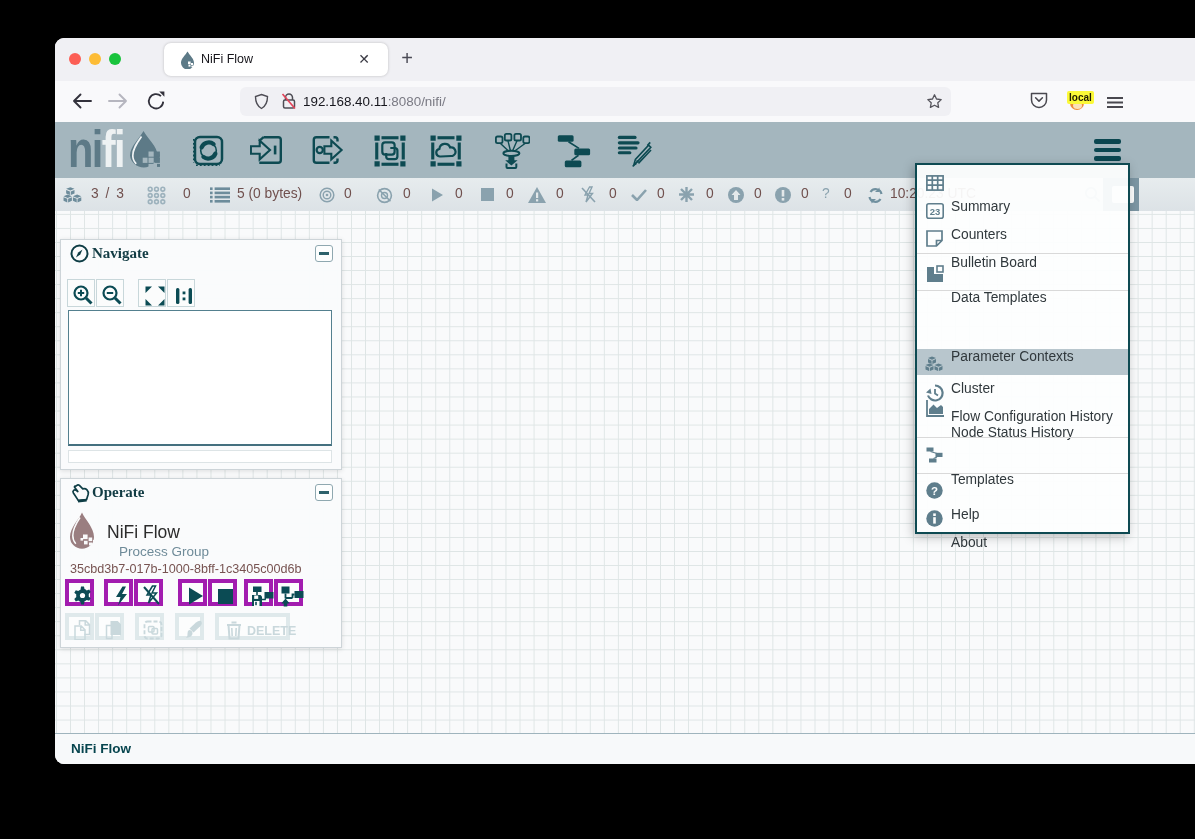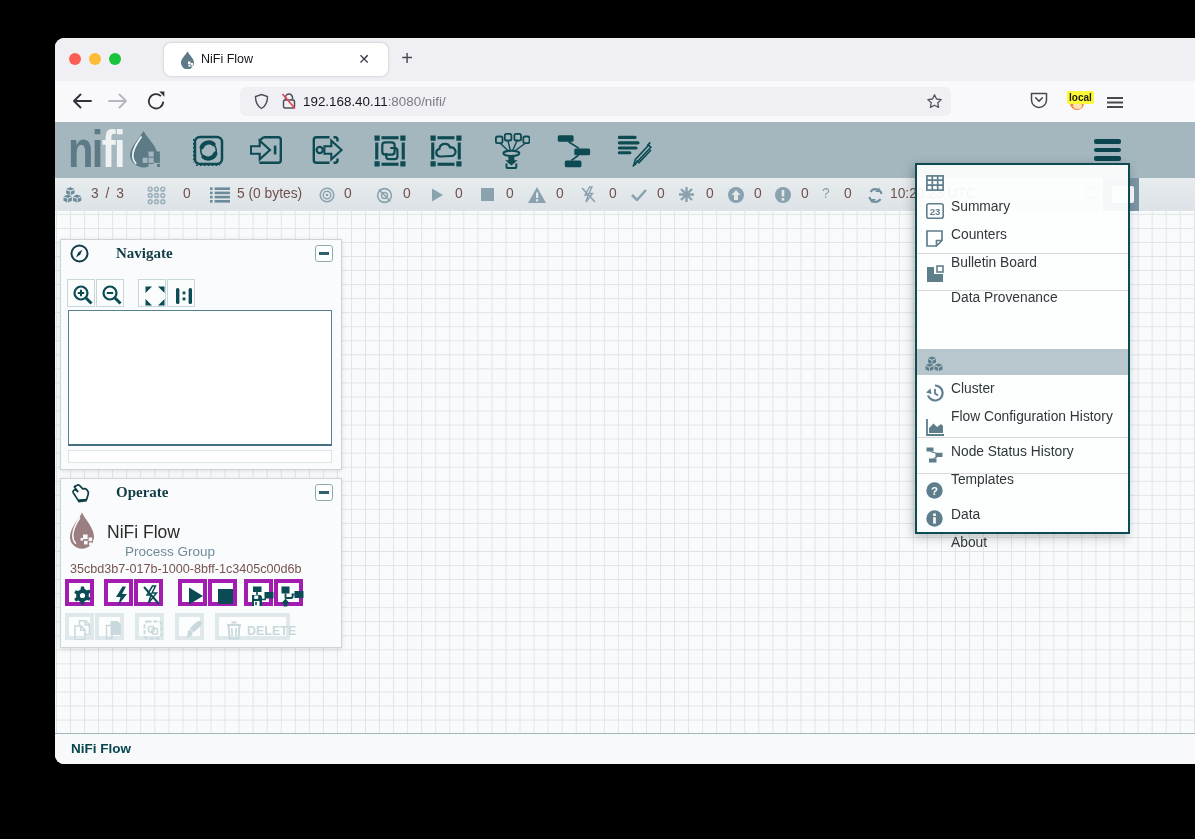--- a/index.html
+++ b/index.html
@@ -23,21 +23,21 @@
 #statusbar { position:absolute; left:0; top:56px; width:100%; height:33px; background:linear-gradient(#e7ecee,#dce2e6); font-size:14px; }
 .sic { position:absolute; top:9px; }
 .stv { position:absolute; top:8px; color:#70504e; font-weight:normal; font-size:13.8px; }
 #canvas { position:absolute; left:0; top:89px; width:100%; height:522px;
   background-color:#f9fafb;
   background-image:linear-gradient(#dee5e5 1px, transparent 1px), linear-gradient(90deg, #dee5e5 1px, transparent 1px);
   background-size:14.06px 14.06px; background-position:1px 2.9px; }
 #breadcrumb { position:absolute; left:0; top:611px; width:100%; height:31px; background:#f7f9fa; border-top:1px solid #9fb4bd; }
 #breadcrumb span { position:absolute; left:16px; top:7px; font-size:13.5px; font-weight:bold; color:#07454e; }
 .panel { position:absolute; left:5px; width:282px; background:rgba(250,251,252,0.97); border:1px solid rgba(120,140,150,0.35); box-shadow:0 1px 5px rgba(0,0,0,0.12); }
-.ptitle { position:absolute; left:31px; top:5px; font-family:"Liberation Serif",serif; font-weight:bold; font-size:15px; color:#123c44; letter-spacing:0px;margin-left:24px; }
+.ptitle { position:absolute; left:31px; top:5px; font-family:"Liberation Serif",serif; font-weight:bold; font-size:15px; color:#123c44; letter-spacing:0px; }
 .pmin { position:absolute; right:8px; top:5px; width:18px; height:17px; border:1px solid #8fa8b0; border-radius:3px; background:#fdfefe; }
 .pmin:after { content:""; position:absolute; left:3px; top:6px; width:10px; height:2.5px; background:#2d626c; }
 .navbtn { position:absolute; top:39px; width:28px; height:28px; background:#fbfcfc; border:1px solid #c8d7da; }
 #birdseye { position:absolute; left:7px; top:70px; width:264px; height:136px; background:#fff; border:1px solid #54808f; border-bottom:2px solid #44707f; }
 #birdstrip { position:absolute; left:7px; top:210px; width:264px; height:13px; background:#fff; border:1px solid #dde4e6; }
 .obtn { position:absolute; width:29px; height:27px; background:#fcfdfd; border:4px solid #a21caf; }
 .obtn.dis { border-color:#dfe9eb; }
 #menu { position:absolute; left:860px; top:41px; width:215px; height:371px; background:rgba(253,254,254,0.94); border:2px solid #0e4a52; box-shadow:-2px 3px 10px rgba(0,0,0,0.25); }
 .mi { position:absolute; left:0; width:100%; height:28px; }
 .mtx { position:absolute; left:34px; top:6px; font-size:13.8px; color:#30383c;margin-top:24px; }
@@ -363,21 +363,21 @@
           <g fill="#f9fafb">
             <rect x="14" y="22.5" width="4.6" height="4.6"></rect>
             <rect x="19.6" y="25.5" width="3.6" height="3.6"></rect>
             <rect x="15" y="28.8" width="3.6" height="3.6"></rect>
             <rect x="20" y="30.5" width="3" height="3"></rect>
             <rect x="11.5" y="26" width="2.6" height="2.6"></rect>
             <rect x="24" y="28" width="2" height="2"></rect>
           </g>
         </svg>
       <div style="position:absolute; left:46px; top:43px; font-size:17.5px; color:#2b2b2b;">NiFi Flow</div>
-      <div style="position:absolute; left:64px; top:65px; font-size:13.5px; color:#6f8b99;">Process Group</div>
+      <div style="position:absolute; left:58px; top:65px; font-size:13.5px; color:#6f8b99;">Process Group</div>
       <div style="position:absolute; left:9px; top:83px; font-size:12.6px; color:#775351;">35cbd3b7-017b-1000-8bff-1c3405c00d6b</div>
       <div class="obtn" style="left:4px; top:100px;"><svg width="19" height="19" viewBox="0 0 19 19" style="margin:3px 0 0 4px">
             <path d="M8 0.5 h3 l0.5 2.6 a7 7 0 0 1 2.2 1.3 l2.5-0.9 1.5 2.6-2 1.8 a7 7 0 0 1 0 2.5 l2 1.8-1.5 2.6-2.5-0.9 a7 7 0 0 1-2.2 1.3 L11 18.5 H8 l-0.5-2.6 a7 7 0 0 1-2.2-1.3 l-2.5 0.9-1.5-2.6 2-1.8 a7 7 0 0 1 0-2.5 l-2-1.8 1.5-2.6 2.5 0.9 a7 7 0 0 1 2.2-1.3 Z" fill="#0b4b54"></path>
             <circle cx="9.5" cy="9.5" r="2.6" fill="#fcfdfd"></circle>
           </svg></div>
       <div class="obtn" style="left:43px; top:100px;"><svg width="15" height="20" viewBox="0 0 15 20" style="margin:3px 0 0 6px">
             <path d="M8.5 0.5 L2 11 h4.5 L4 19.5 L13 8 H8 L12 0.5 Z" fill="#0b4b54"></path>
           </svg></div>
       <div class="obtn" style="left:73px; top:100px;"><svg width="21" height="21" viewBox="0 0 21 21" style="margin:2px 0 0 3px">
             <path d="M11.5 1 L6 10 h4 L7.5 18 L15.5 8 h-4.5 L14.5 1 Z" fill="none" stroke="#0b4b54" stroke-width="1.5"></path>
@@ -458,42 +458,45 @@
             <path d="M1 1 H16 V10.5 L10.5 16 H1 Z M16 10.5 H10.5 V16" fill="none" stroke="#5f7e8c" stroke-width="1.7"></path>
           </svg>
           <div class="mtx">Bulletin Board</div>
         </div>
       <div class="msep" style="top:88px"></div>
       <div class="mi" style="top:95px">
           <svg class="mic" style="position:absolute;left:9px;top:5px" width="18" height="18" viewBox="0 0 18 18">
             <path d="M1 2 h7 v15 H1 Z M8 9 h9 v8 H8 Z" fill="#5f7e8c"></path>
             <rect x="11" y="1" width="6" height="6" fill="none" stroke="#5f7e8c" stroke-width="1.6"></rect>
           </svg>
-          <div class="mtx">Data Provenance</div>
+          <div class="mtx">Data Templates</div>
         </div>
       <div class="msep" style="top:125px"></div>
+      <div class="mi" style="top:154px">
+          <div class="mtx">Parameter Contexts</div>
+        </div>
       <div class="mi" style="top:186px">
           <svg class="mic" style="position:absolute;left:8px;top:4px" width="22" height="18" viewBox="0 0 22 17">
             <g fill="#5f7e8c">
               <path d="M7 1 l4 1.6 -4 1.7 -4-1.7 Z M3 3.6 l3.6 1.6 v3.4 L3 7 Z M11 3.6 L7.4 5.2 v3.4 L11 7 Z"></path>
               <path d="M4.5 8 l4 1.6 -4 1.7 -4-1.7 Z M0.5 10.6 l3.6 1.6 v3.4 L0.5 14 Z M8.5 10.6 L4.9 12.2 v3.4 L8.5 14 Z"></path>
               <path d="M13.5 8 l4 1.6 -4 1.7 -4-1.7 Z M9.5 10.6 l3.6 1.6 v3.4 L9.5 14 Z M17.5 10.6 L13.9 12.2 v3.4 L17.5 14 Z"></path>
             </g>
           </svg>
           <div class="mtx">Cluster</div>
         </div>
       <div class="mi" style="top:214px">
           <svg class="mic" style="position:absolute;left:9px;top:5px" width="18" height="18" viewBox="0 0 18 18">
             <path d="M9 1.5 a7.5 7.5 0 1 1-7 10" fill="none" stroke="#5f7e8c" stroke-width="2.2"></path>
             <path d="M0 8.5 l4.5-4 1 5.5 Z" fill="#5f7e8c"></path>
             <path d="M9 5 v4.5 l3 2" fill="none" stroke="#5f7e8c" stroke-width="1.8"></path>
           </svg>
           <div class="mtx">Flow Configuration History</div>
         </div>
-      <div class="mi" style="top:249px">
+      <div class="mi" style="top:230px">
           <svg class="mic" style="position:absolute;left:9px;top:5px" width="18" height="17" viewBox="0 0 18 17">
             <path d="M1 0 v16 h17" fill="none" stroke="#5f7e8c" stroke-width="1.8"></path>
             <path d="M3 14 V9 L7.5 4.5 L11 8 L15 5 L17 7 v7 Z" fill="#5f7e8c"></path>
           </svg>
           <div class="mtx">Node Status History</div>
         </div>
       <div class="msep" style="top:272px"></div>
       <div class="mi" style="top:277px">
           <svg class="mic" style="position:absolute;left:9px;top:5px" width="17" height="16" viewBox="0 0 17 16">
             <g fill="#5f7e8c">
@@ -504,21 +507,21 @@
             <path d="M4.5 4.5 L11 6.5 M11 10 L7.5 11.5" stroke="#5f7e8c" stroke-width="1.2"></path>
           </svg>
           <div class="mtx">Templates</div>
         </div>
       <div class="msep" style="top:308px"></div>
       <div class="mi" style="top:312px">
           <svg class="mic" style="position:absolute;left:9px;top:5px" width="17" height="17" viewBox="0 0 17 17">
             <circle cx="8.5" cy="8.5" r="8.2" fill="#5f7e8c"></circle>
             <text x="8.5" y="13" text-anchor="middle" font-size="11.5" font-weight="bold" fill="#fdfefe" font-family="Liberation Sans">?</text>
           </svg>
-          <div class="mtx">Data</div>
+          <div class="mtx">Help</div>
         </div>
       <div class="mi" style="top:340px">
           <svg class="mic" style="position:absolute;left:9px;top:5px" width="17" height="17" viewBox="0 0 17 17">
             <circle cx="8.5" cy="8.5" r="8.2" fill="#5f7e8c"></circle>
             <rect x="7.2" y="3.4" width="2.6" height="2.6" fill="#fdfefe"></rect>
             <rect x="7.2" y="7.2" width="2.6" height="6.4" fill="#fdfefe"></rect>
           </svg>
           <div class="mtx">About</div>
         </div>
     </div>

